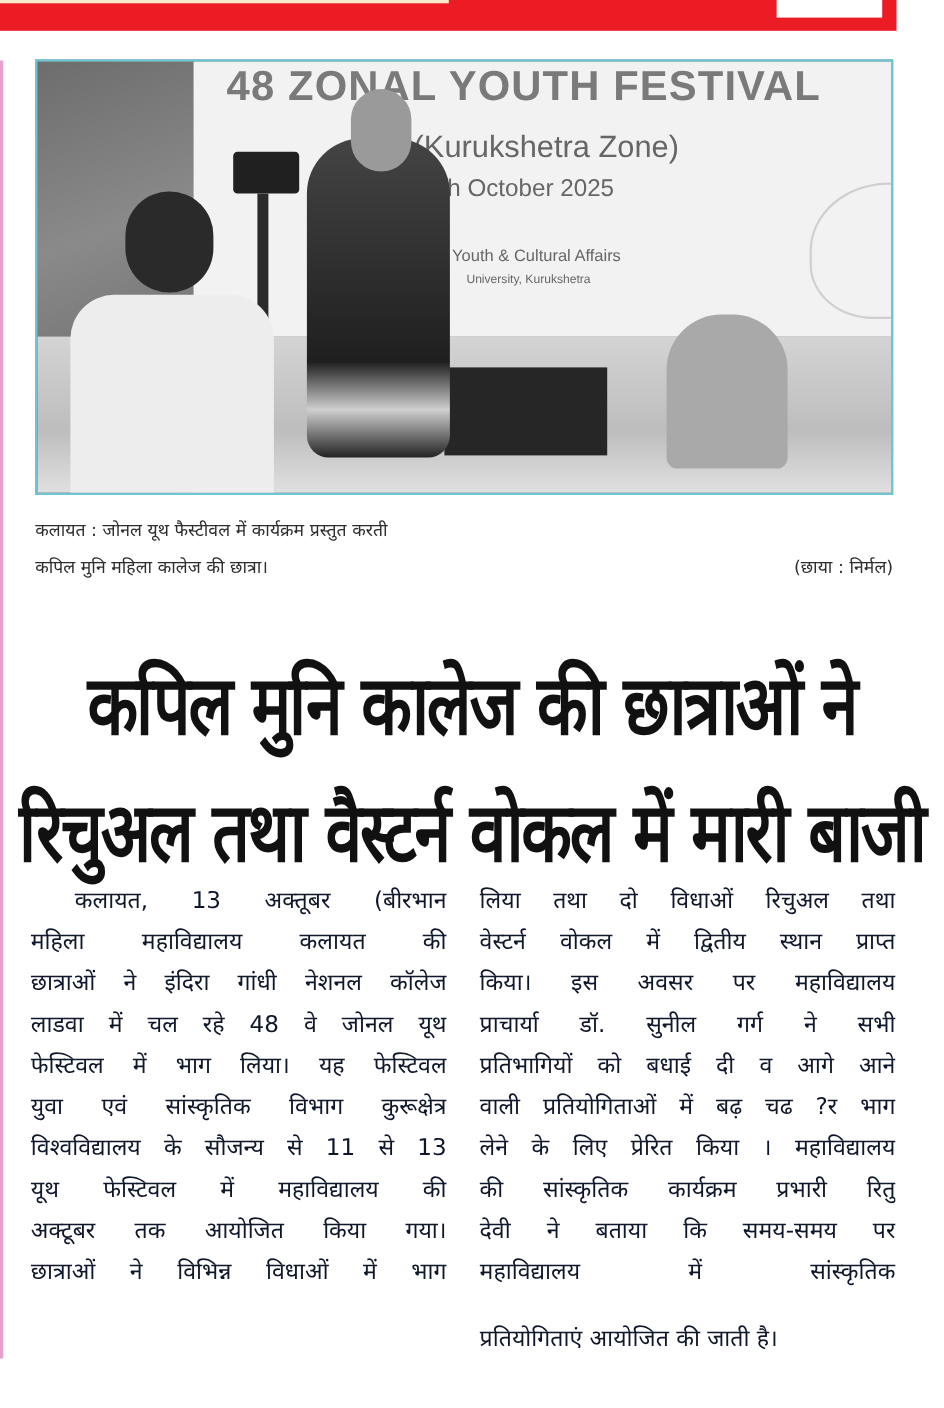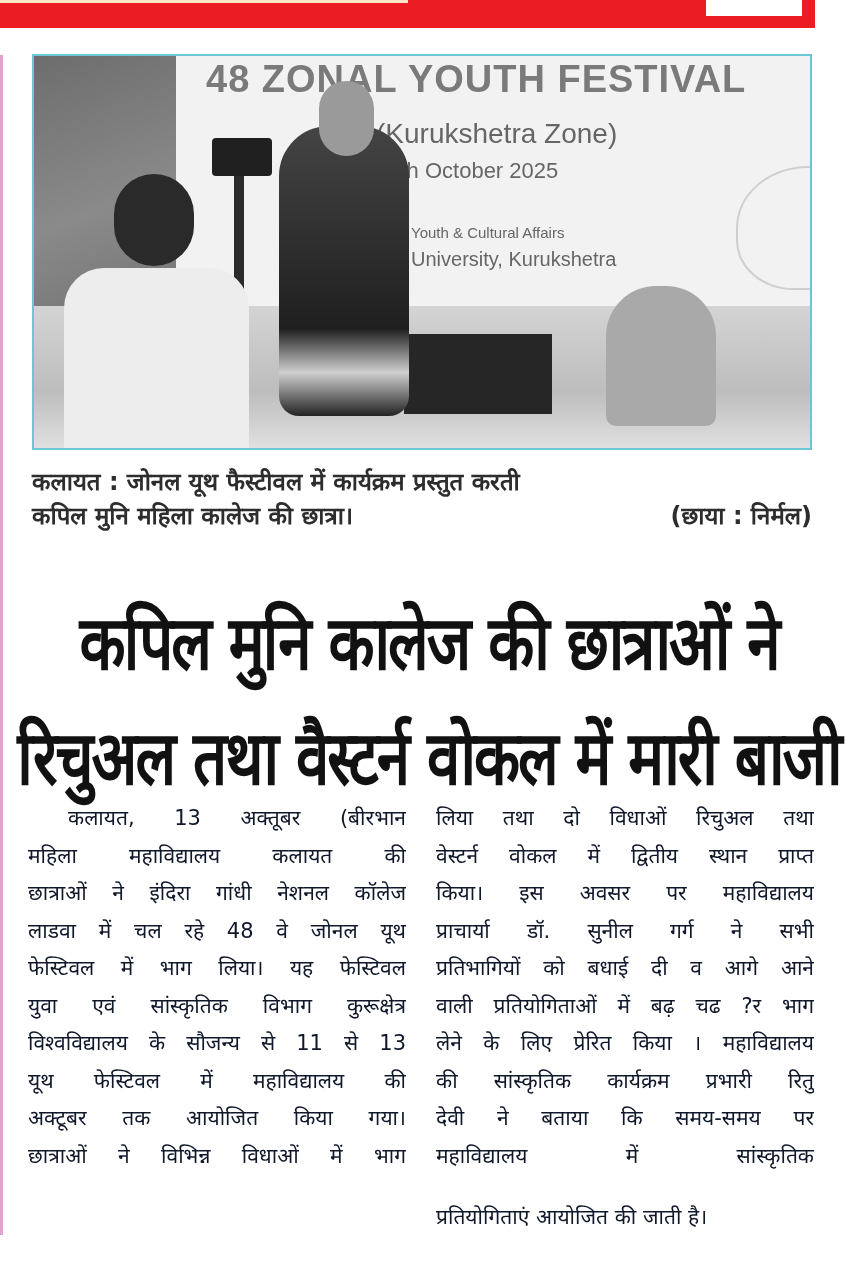--- a/index.html
+++ b/index.html
@@ -86,22 +86,22 @@
     .musician {
       position: absolute; left: 572px; top: 230px; width: 110px; height: 140px;
       background: #a9a9a9; border-radius: 50px 50px 10px 10px;
     }
     .dancer-drawing {
       position: absolute; left: 560px; top: 110px; width: 140px; height: 120px;
       border: 2px solid #cfcfcf; border-radius: 50% 50% 40% 40%;
     }
     .caption {
       position: absolute; left: 32px; top: 465px; width: 780px;
-      font-family: "DejaVu Sans", sans-serif; font-weight: bold;
-      font-size: 24px; line-height: 34px; color: #2d2d2d;
+      font-family: "DejaVu Sans", sans-serif; font-weight: normal;
+      font-size: 16px; line-height: 34px; color: #2d2d2d;
     }
     .caption .credit { position: absolute; right: 0; top: 34px; }
     .headline {
       position: absolute; left: 0; top: 585px; width: 858px;
       font-family: "DejaVu Sans", sans-serif; font-weight: bold;
       font-size: 60px; line-height: 92px; color: #111;
       text-align: center; letter-spacing: -2px;
       transform: scaleY(1.25); transform-origin: top center;
     }
     .col {
@@ -124,21 +124,21 @@
 </div>
 <div class="left-rule"></div>
 
 <div class="photo">
   <div class="curtain"></div>
   <div class="banner">
     <div class="banner-title">48 ZONAL YOUTH FESTIVAL</div>
     <div class="banner-line" style="left:200px;top:62px;font-size:28px;">(Kurukshetra Zone)</div>
     <div class="banner-line" style="left:200px;top:102px;font-size:22px;">13th October 2025</div>
     <div class="banner-line" style="left:235px;top:168px;font-size:15px;">Youth &amp; Cultural Affairs</div>
-    <div class="banner-line" style="left:235px;top:192px;font-size:20px;">University, Kurukshetra</div>
+    <div class="banner-line" style="left:248px;top:192px;font-size:11px;">University, Kurukshetra</div>
     <div class="dancer-drawing"></div>
   </div>
   <div class="stage"></div>
   <div class="speaker"></div>
   <div class="musician"></div>
   <div class="tripod"></div>
   <div class="camera"></div>
   <div class="dancer-dress"></div>
   <div class="dancer-head"></div>
   <div class="person-back"></div>

